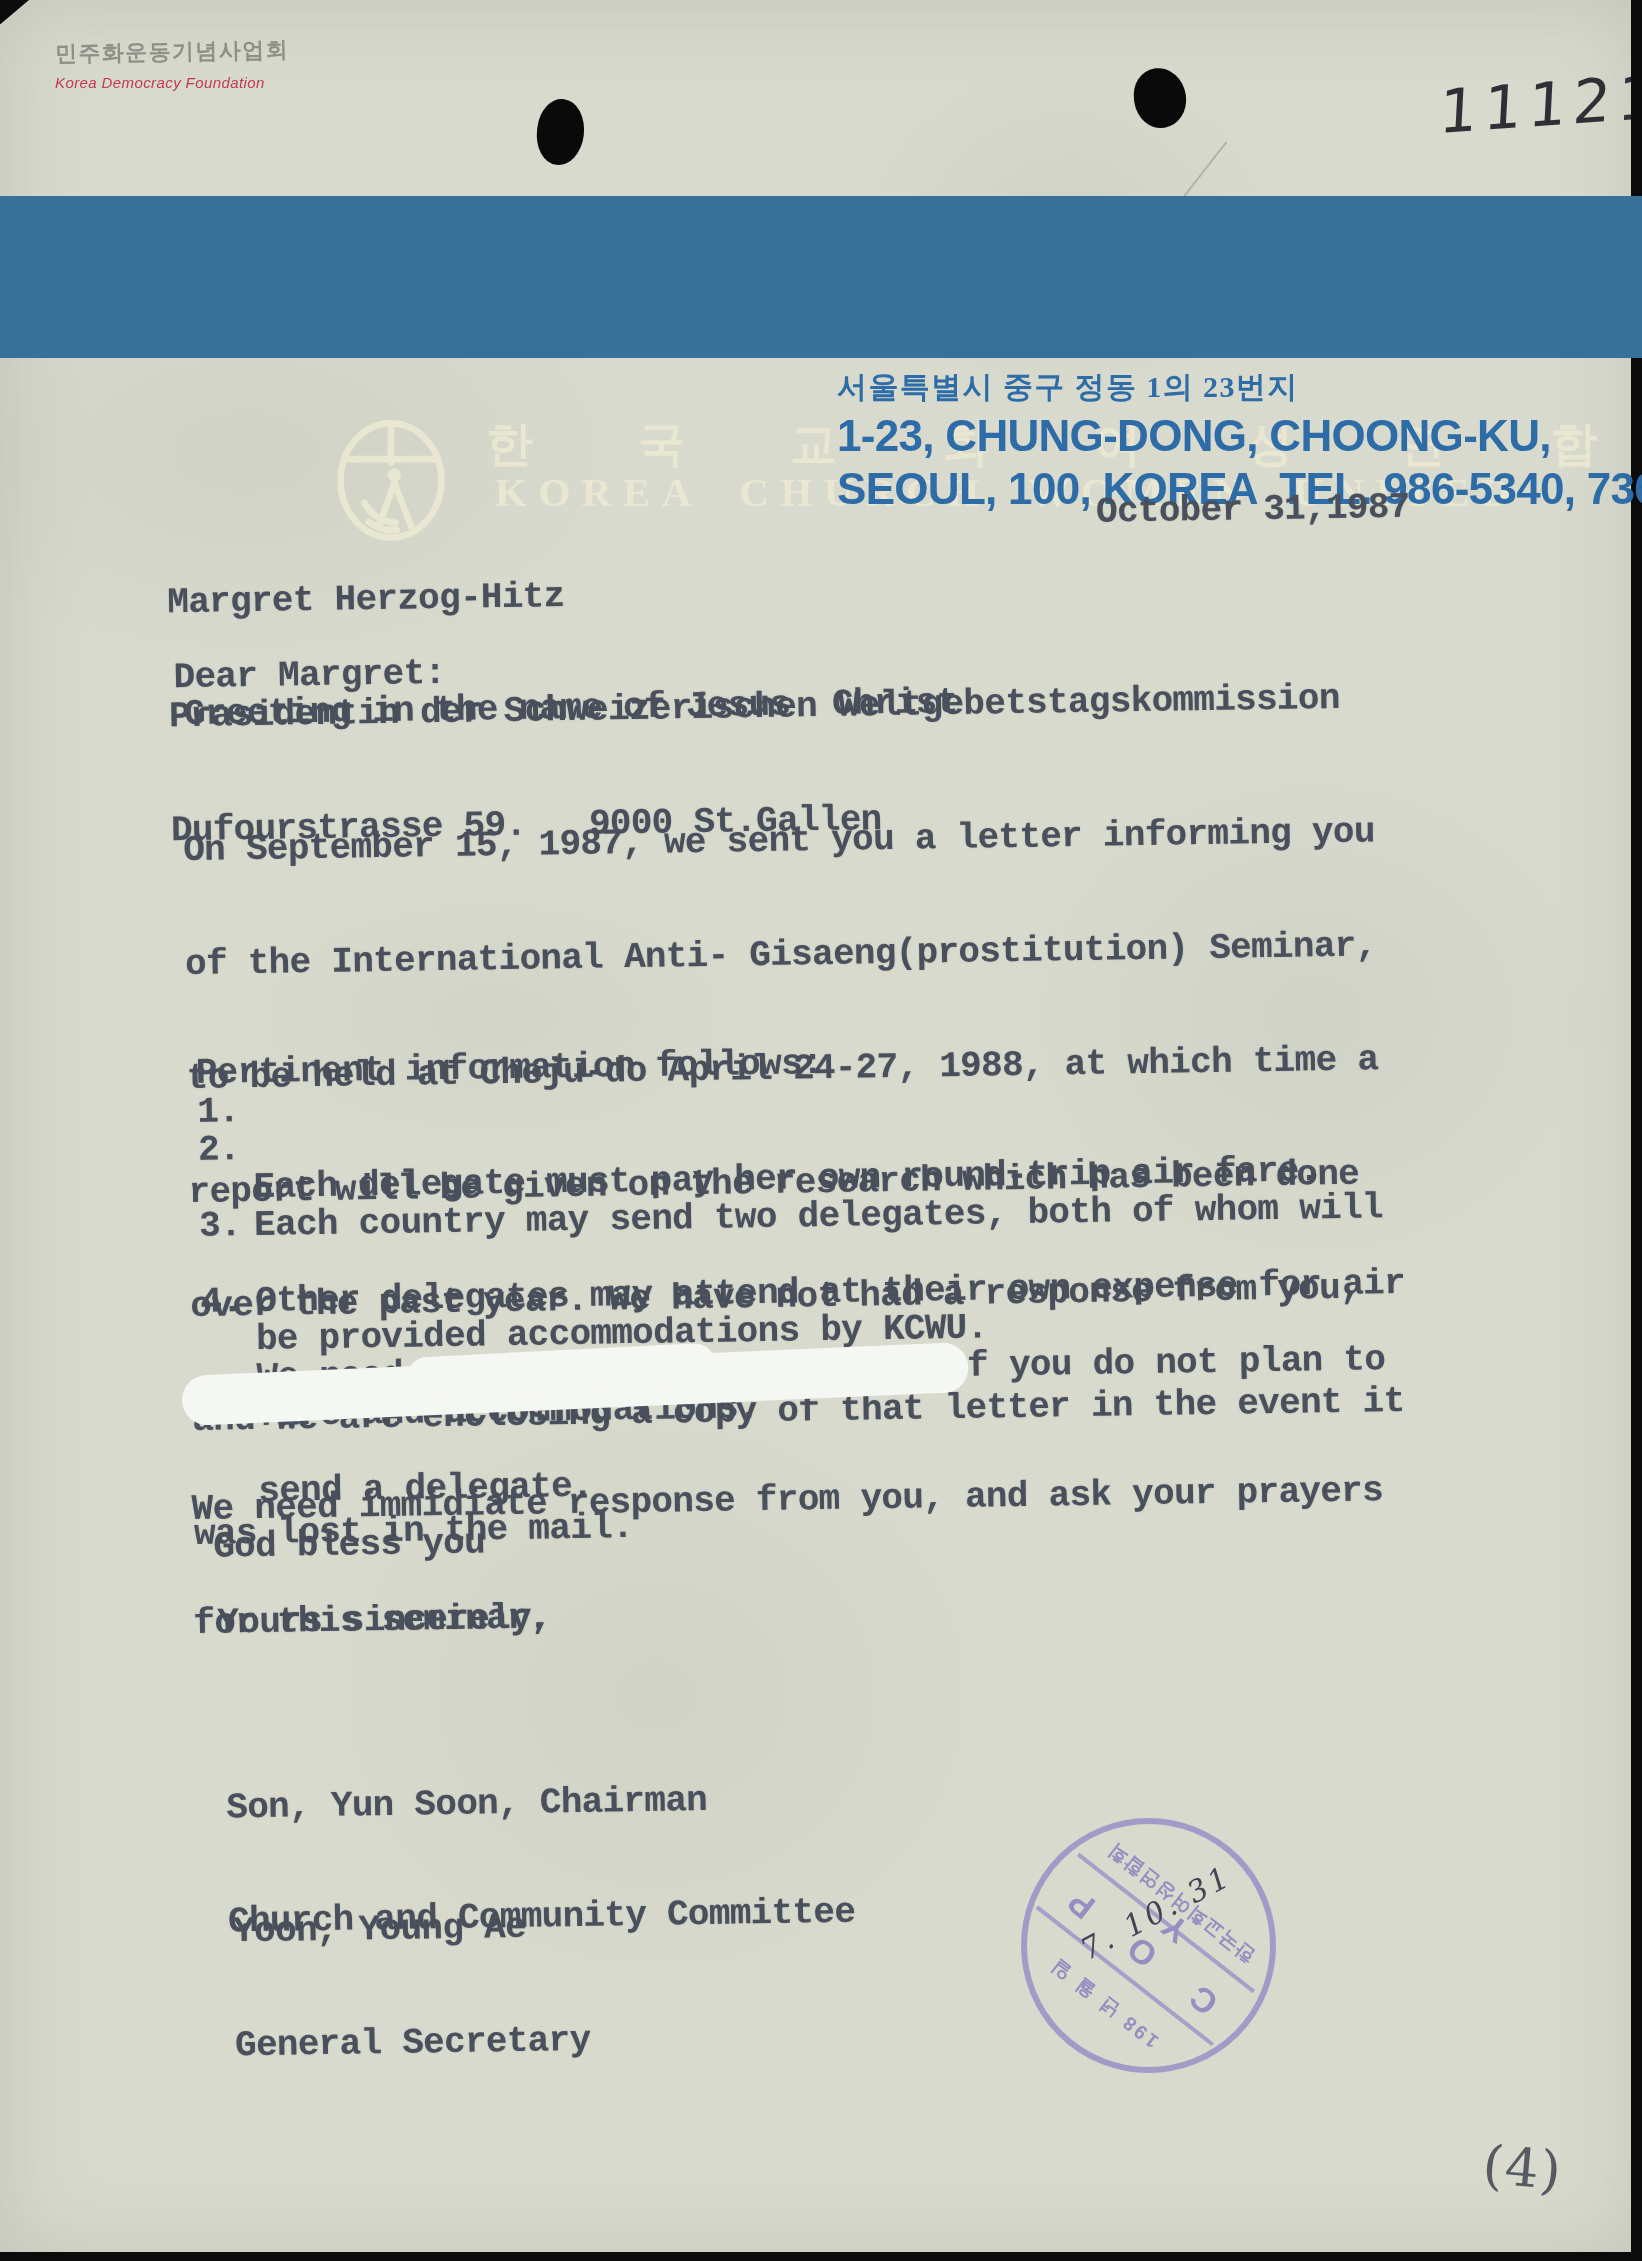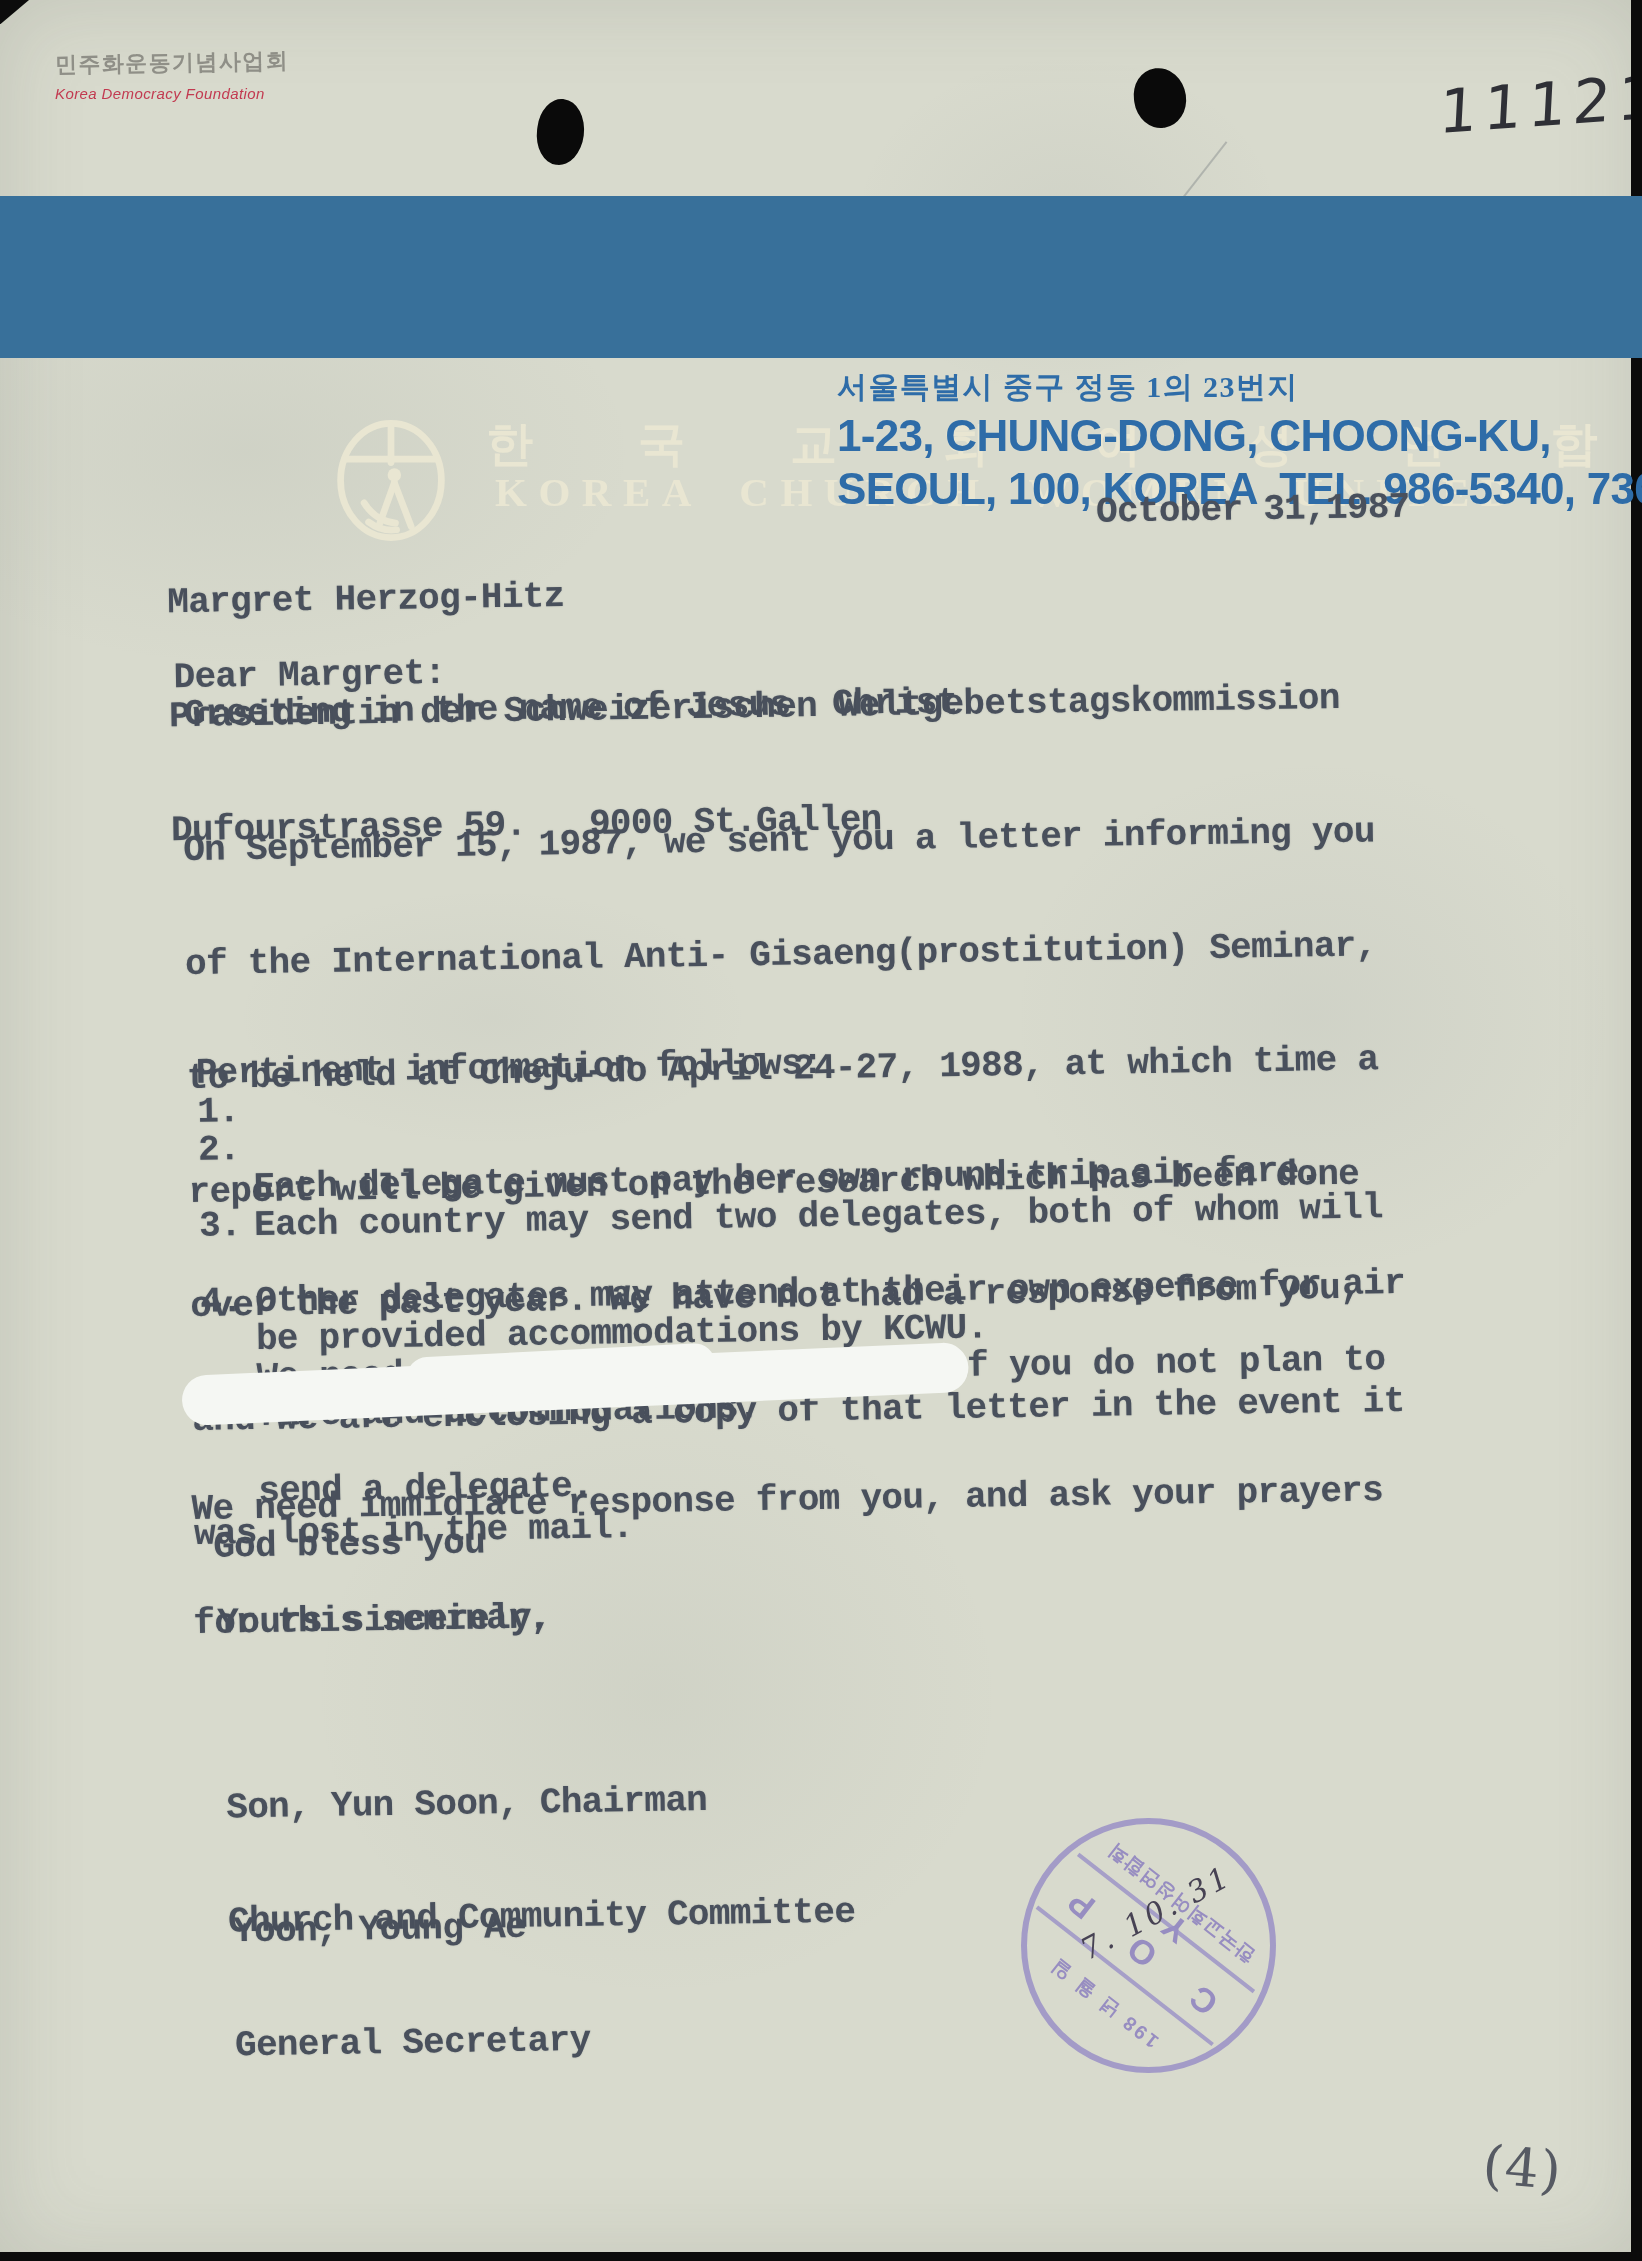--- a/index.html
+++ b/index.html
@@ -19,21 +19,21 @@
   #edge-right{right:0;top:0;width:11.5px;height:100%;background:#0b0b0b;}
   #edge-bottom{left:0;bottom:0;width:100%;height:9.3px;background:#0b0b0b;}
   #corner-mark{left:0;top:0;width:29px;height:24.4px;background:#0c0c0c;
     clip-path:polygon(0 0,100% 0,0 100%);}
   .punch{background:#0a0a0a;border-radius:48% 52% 50% 50%;}
   #punch-left{left:537px;top:99px;width:47px;height:66px;transform:rotate(7deg);}
   #punch-right{left:1134px;top:68px;width:52px;height:60px;transform:rotate(-8deg);}
   #crease{left:1188px;top:129px;width:2.2px;height:122px;background:rgba(80,86,96,.28);transform:rotate(38deg);}
 
   
-  #kdf{left:55px;top:48px;}
+  #kdf{left:55px;top:37px;}
   #kdf .kr{font-size:22px;letter-spacing:1.4px;color:#8f8f87;font-weight:600;transform:rotate(-1deg);white-space:pre;}
   #kdf .en{font-size:15px;font-weight:400;font-style:italic;color:#c23a50;margin-top:6.5px;letter-spacing:0.4px;}
   
   #arcnum{left:1439px;top:69px;font-family:"DejaVu Sans",sans-serif;font-size:60px;color:#2f3036;
     letter-spacing:6.5px;transform:rotate(-4deg) skewX(-7deg);}
 
   
   #banner{left:0;top:196px;width:100%;height:162px;background:#38709a;}
   #logo{left:335px;top:221px;width:112px;height:127px;}
   #org-kr{left:486px;top:217px;width:928px;color:#e9e6d2;font-size:47px;letter-spacing:46px;

